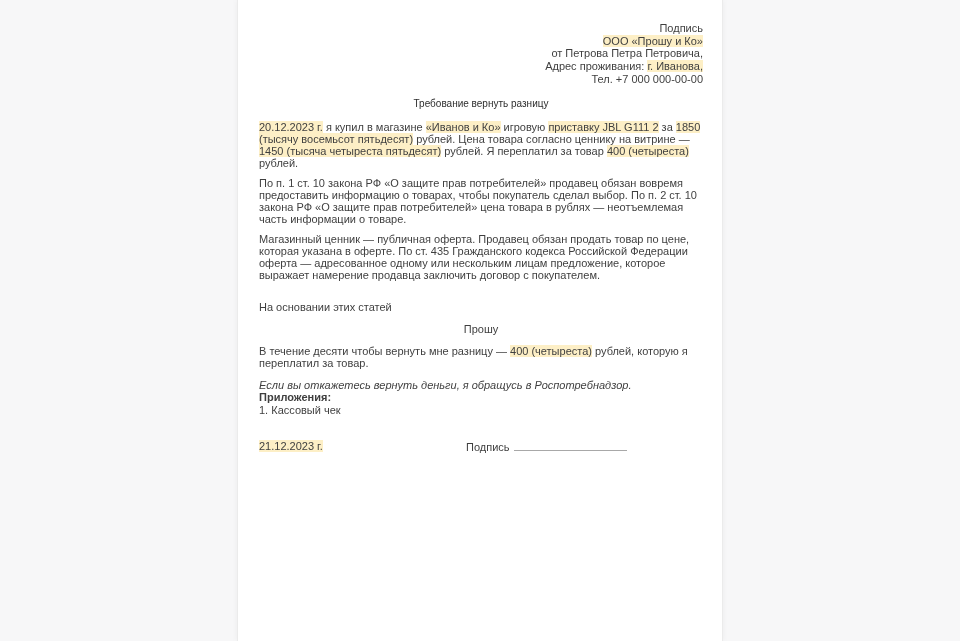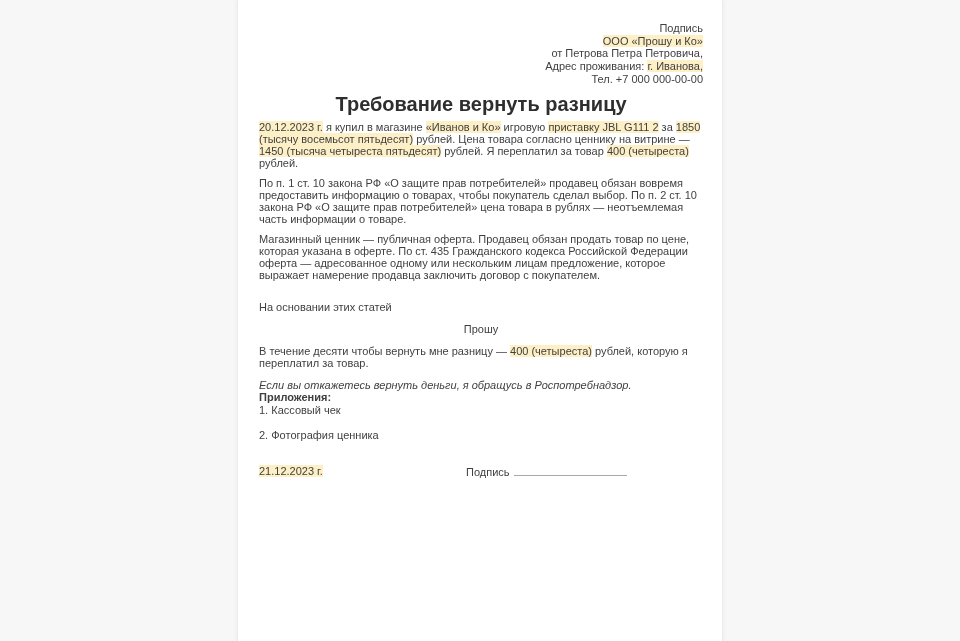--- a/index.html
+++ b/index.html
@@ -22,22 +22,22 @@
   .doc{
     position:absolute;left:21px;top:22px;width:444px;
     color:#3f3f3f;
     font-size:11px;line-height:12px;
   }
   .header{text-align:right;line-height:12.7px;}
   .header div{white-space:nowrap;}
   .title{
     margin:9px 0 8px;
     text-align:center;
-    font-size:20px;line-height:18px;
-    font-weight:700;color:#2e2e2e;
+    font-size:10px;line-height:18px;
+    font-weight:400;color:#2e2e2e;
   }
   .para{margin:0 0 8px;}
   .para.center{text-align:center;margin:10px 0 10px;}
   div[data-name="paragraph-basis"]{margin-bottom:2px;margin-top:20px;}
   div[data-name="paragraph-demand"]{margin-bottom:10px;}
   div[data-name="paragraph-warning"]{margin-bottom:0;font-style:italic;}
   div[data-name="attachments-heading"]{margin-bottom:1px;font-weight:bold;}
   div[data-name="attachment-1"]{margin-bottom:13px;}
   .hl{background:var(--hl,#fdefc6);}
   .footer{
@@ -75,21 +75,20 @@
       <div id="body-blocks" data-name="document-body">
           <div class="para" data-name="paragraph-purchase"><span data-name="highlighted-segment" class="hl">20.12.2023 г.</span><span data-name="text-segment"> я купил в магазине </span><span data-name="highlighted-segment" class="hl">«Иванов и Ко»</span><span data-name="text-segment"> игровую </span><span data-name="highlighted-segment" class="hl">приставку JBL G111 2</span><span data-name="text-segment"> за </span><span data-name="highlighted-segment" class="hl">1850 (тысячу восемьсот пятьдесят)</span><span data-name="text-segment"> рублей. Цена товара согласно ценнику на витрине — </span><span data-name="highlighted-segment" class="hl">1450 (тысяча четыреста пятьдесят)</span><span data-name="text-segment"> рублей. Я переплатил за товар </span><span data-name="highlighted-segment" class="hl">400 (четыреста)</span><span data-name="text-segment"> рублей.</span></div>
           <div class="para" data-name="paragraph-law-10"><span data-name="text-segment">По п. 1 ст. 10 закона РФ «О защите прав потребителей» продавец обязан вовремя предоставить информацию о товарах, чтобы покупатель сделал выбор. По п. 2 ст. 10 закона РФ «О защите прав потребителей» цена товара в рублях — неотъемлемая часть информации о товаре.</span></div>
           <div class="para" data-name="paragraph-offer"><span data-name="text-segment">Магазинный ценник — публичная оферта. Продавец обязан продать товар по цене, которая указана в оферте. По ст. 435 Гражданского кодекса Российской Федерации оферта — адресованное одному или нескольким лицам предложение, которое выражает намерение продавца заключить договор с покупателем.</span></div>
           <div class="para" data-name="paragraph-basis"><span data-name="text-segment">На основании этих статей</span></div>
           <div class="para center" data-name="request-heading"><span data-name="text-segment">Прошу</span></div>
           <div class="para" data-name="paragraph-demand"><span data-name="text-segment">В течение десяти чтобы вернуть мне разницу — </span><span data-name="highlighted-segment" class="hl">400 (четыреста)</span><span data-name="text-segment"> рублей, которую я переплатил за товар.</span></div>
           <div class="para" data-name="paragraph-warning"><span data-name="text-segment">Если вы откажетесь вернуть деньги, я обращусь в Роспотребнадзор.</span></div>
           <div class="para" data-name="attachments-heading"><span data-name="text-segment">Приложения:</span></div>
           <div class="para" data-name="attachment-1"><span data-name="text-segment">1. Кассовый чек</span></div>
-          <div class="para" data-name="attachment-2"><span data-name="text-segment">2. Фотография ценника</span></div>
         </div>
 
       <div class="footer" data-name="footer-row">
         <span class="date hl" data-name="document-date">21.12.2023 г.</span>
         <span class="sig" data-name="signature-block">
           <span data-name="signature-label">Подпись</span><span class="sig-line" data-name="signature-line"></span>
         </span>
       </div>
 
     </div>

